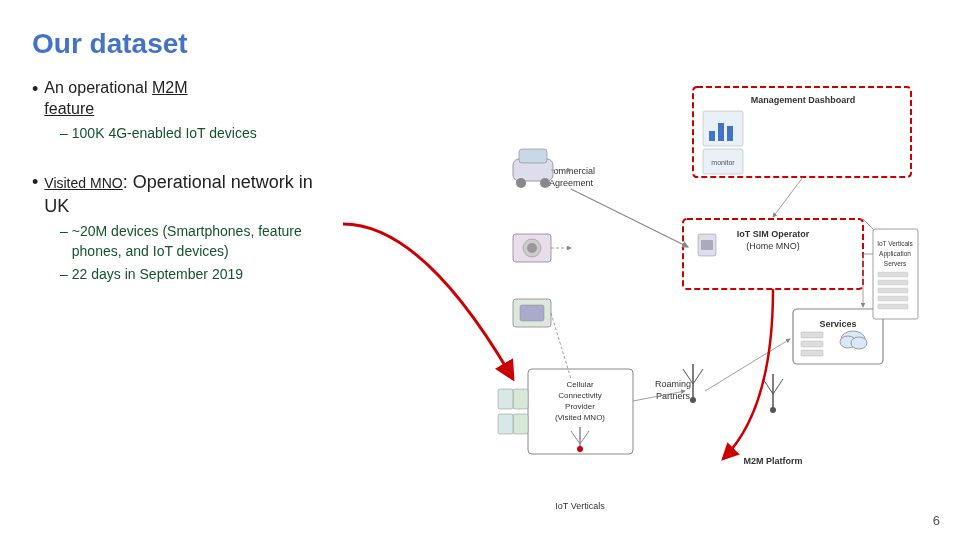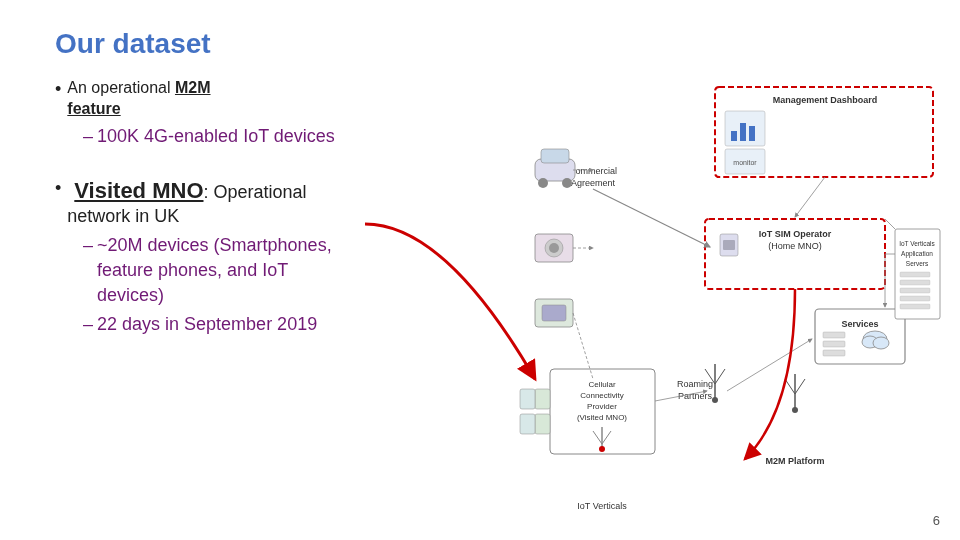--- a/index.html
+++ b/index.html
@@ -10,21 +10,21 @@
       width: 960px;
       height: 540px;
       overflow: hidden;
       position: relative;
     }
 
     .slide {
       width: 960px;
       height: 540px;
       background: #fff;
-      padding: 28px 36px 20px 55px;
+      padding: 28px 36px 20px 32px;
       display: flex;
       flex-direction: column;
       position: relative;
     }
 
     .slide-title {
       font-size: 28px;
       font-weight: 600;
       color: #4472c4;
       margin-bottom: 18px;
@@ -76,22 +76,22 @@
 
     .sub-bullets {
       margin-left: 28px;
       margin-top: 4px;
       display: flex;
       flex-direction: column;
       gap: 4px;
     }
 
     .sub-bullet {
-      font-size: 18px;
-      color: #701a75;
+      font-size: 14px;
+      color: #14532d;
       line-height: 1.4;
       display: flex;
       gap: 4px;
     }
 
     .sub-bullet::before {
       content: '–';
       flex-shrink: 0;
     }
 
@@ -112,21 +112,21 @@
     
     .page-number {
       position: absolute;
       bottom: 12px;
       right: 20px;
       font-size: 13px;
       color: #555;
     }
 
     .bold {
-      font-weight: 700;
+      font-weight: 400;
     }
   </style>
 </head>
 <body>
 
 <div class="slide">
 
   <div class="slide-title">Our dataset</div>
 
   <div class="content-area">
@@ -145,21 +145,21 @@
           <div class="sub-bullet">
             <span>100K 4G-enabled IoT devices</span>
           </div>
         </div>
       </div>
 
       <div class="bullet-item" style="margin-top:10px;">
         <div class="bullet-main">
           <span class="bullet-dot">•</span>
           <span class="bullet-text">
-            <span class="underline bold" style="font-size:22px;margin-left:7px;">Visited MNO</span><span style="font-size:18px;">: Operational network in UK</span>
+            <span class="underline bold" style="font-size:14px;">Visited MNO</span><span style="font-size:18px;">: Operational network in UK</span>
           </span>
         </div>
         <div class="sub-bullets">
           <div class="sub-bullet">
             <span>~20M devices (Smartphones, feature phones, and IoT devices)</span>
           </div>
           <div class="sub-bullet">
             <span>22 days in September 2019</span>
           </div>
         </div>

